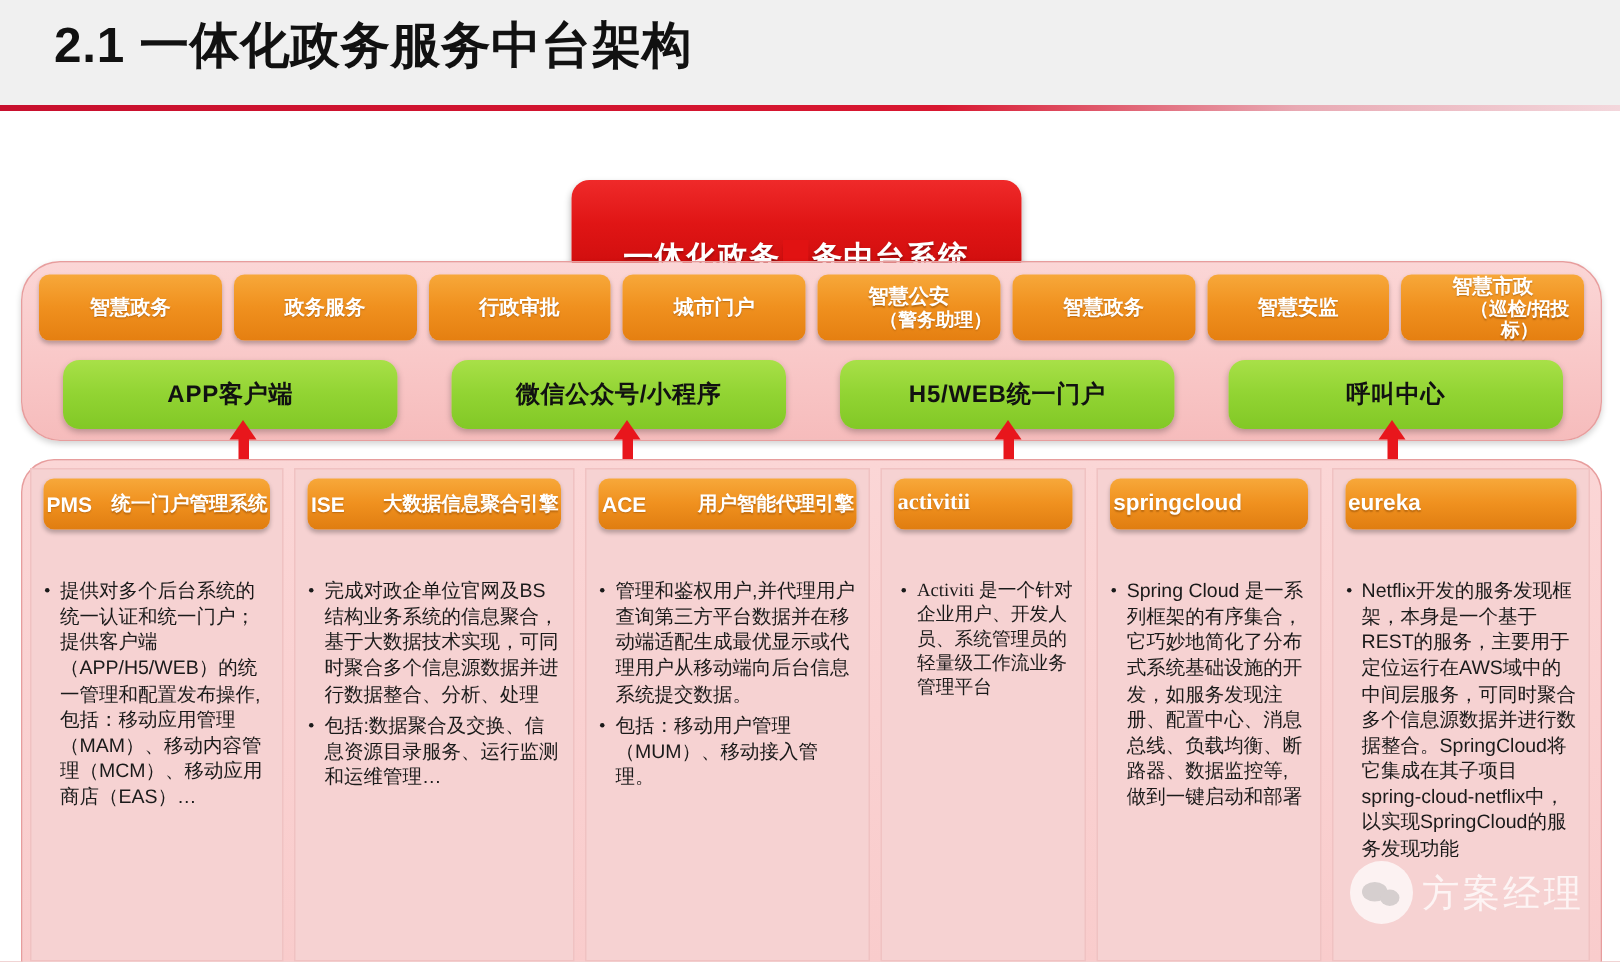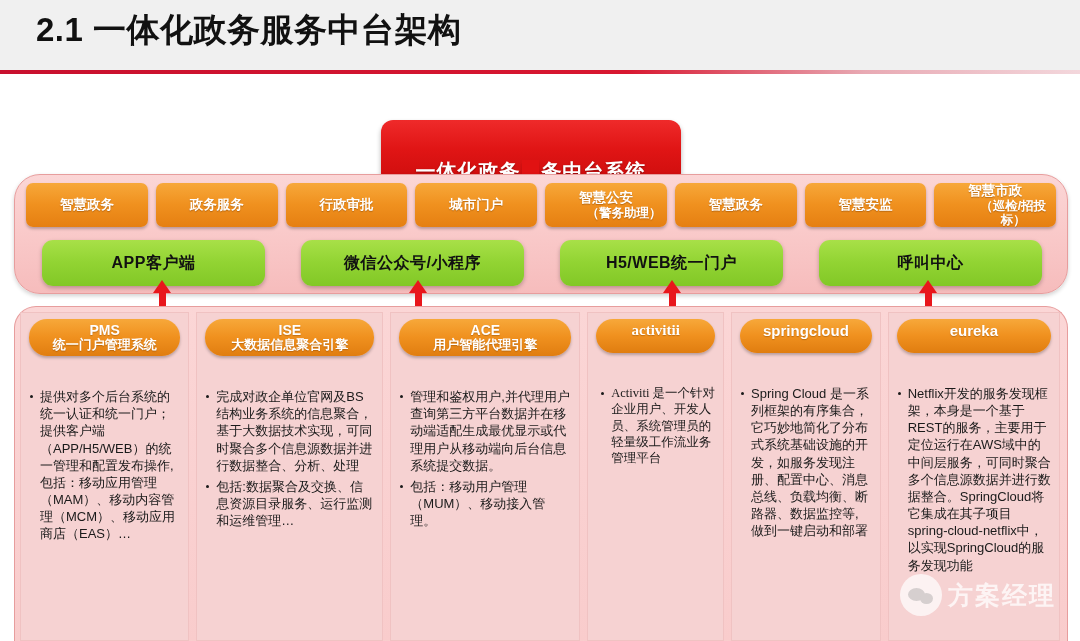--- a/index.html
+++ b/index.html
@@ -196,27 +196,27 @@
   .col-w1 { width: 172px; }
   .col-w2 { width: 190px; }
   .col-w3 { width: 193px; }
   .col-w4 { width: 139px; font-family: Liberation Serif, serif; }
   .col-w5 { width: 152px; }
   .col-w6 { width: 175px; }
 
   .col-head {
     width: calc(100% - 16px);
     min-height: 34px;
-    border-radius: 18px;
+    border-radius: 7px;
     background: linear-gradient(to bottom, #f7a83a 0%, #f0911f 48%, #e07d10 100%);
     box-shadow: 0 2px 3px rgba(0,0,0,0.25);
     display: flex;
-    flex-direction: column;
+    flex-direction: row;
     align-items: center;
-    justify-content: flex-start;
+    justify-content: space-between;
     color: #ffffff;
     font-weight: bold;
     text-align: center;
     line-height: 1.15;
     padding: 3px 2px;
     box-sizing: border-box;
     text-shadow: 0 1px 1px rgba(120,60,0,0.40);
   }
   .col-head .hl1 { font-size: 14px; }
   .col-head .hl2 { font-size: 13px; }
@@ -274,21 +274,21 @@
   .wm-circle::before, .wm-circle::after {
     content: "";
     position: absolute;
     border-radius: 50%;
     background: #cfcfcf;
   }
   .wm-circle::before { width: 17px; height: 13px; left: 8px; top: 14px; }
   .wm-circle::after { width: 13px; height: 11px; left: 20px; top: 19px; }
   .wm-text {
     font-size: 25px;
-    font-weight: bold;
+    font-weight: normal;
     color: rgba(255,255,255,0.92);
     letter-spacing: 2px;
     white-space: nowrap;
   }
 </style>
 </head>
 <body>
 
 <div class="header">
   <div class="page-title">2.1 一体化政务服务中台架构</div>

